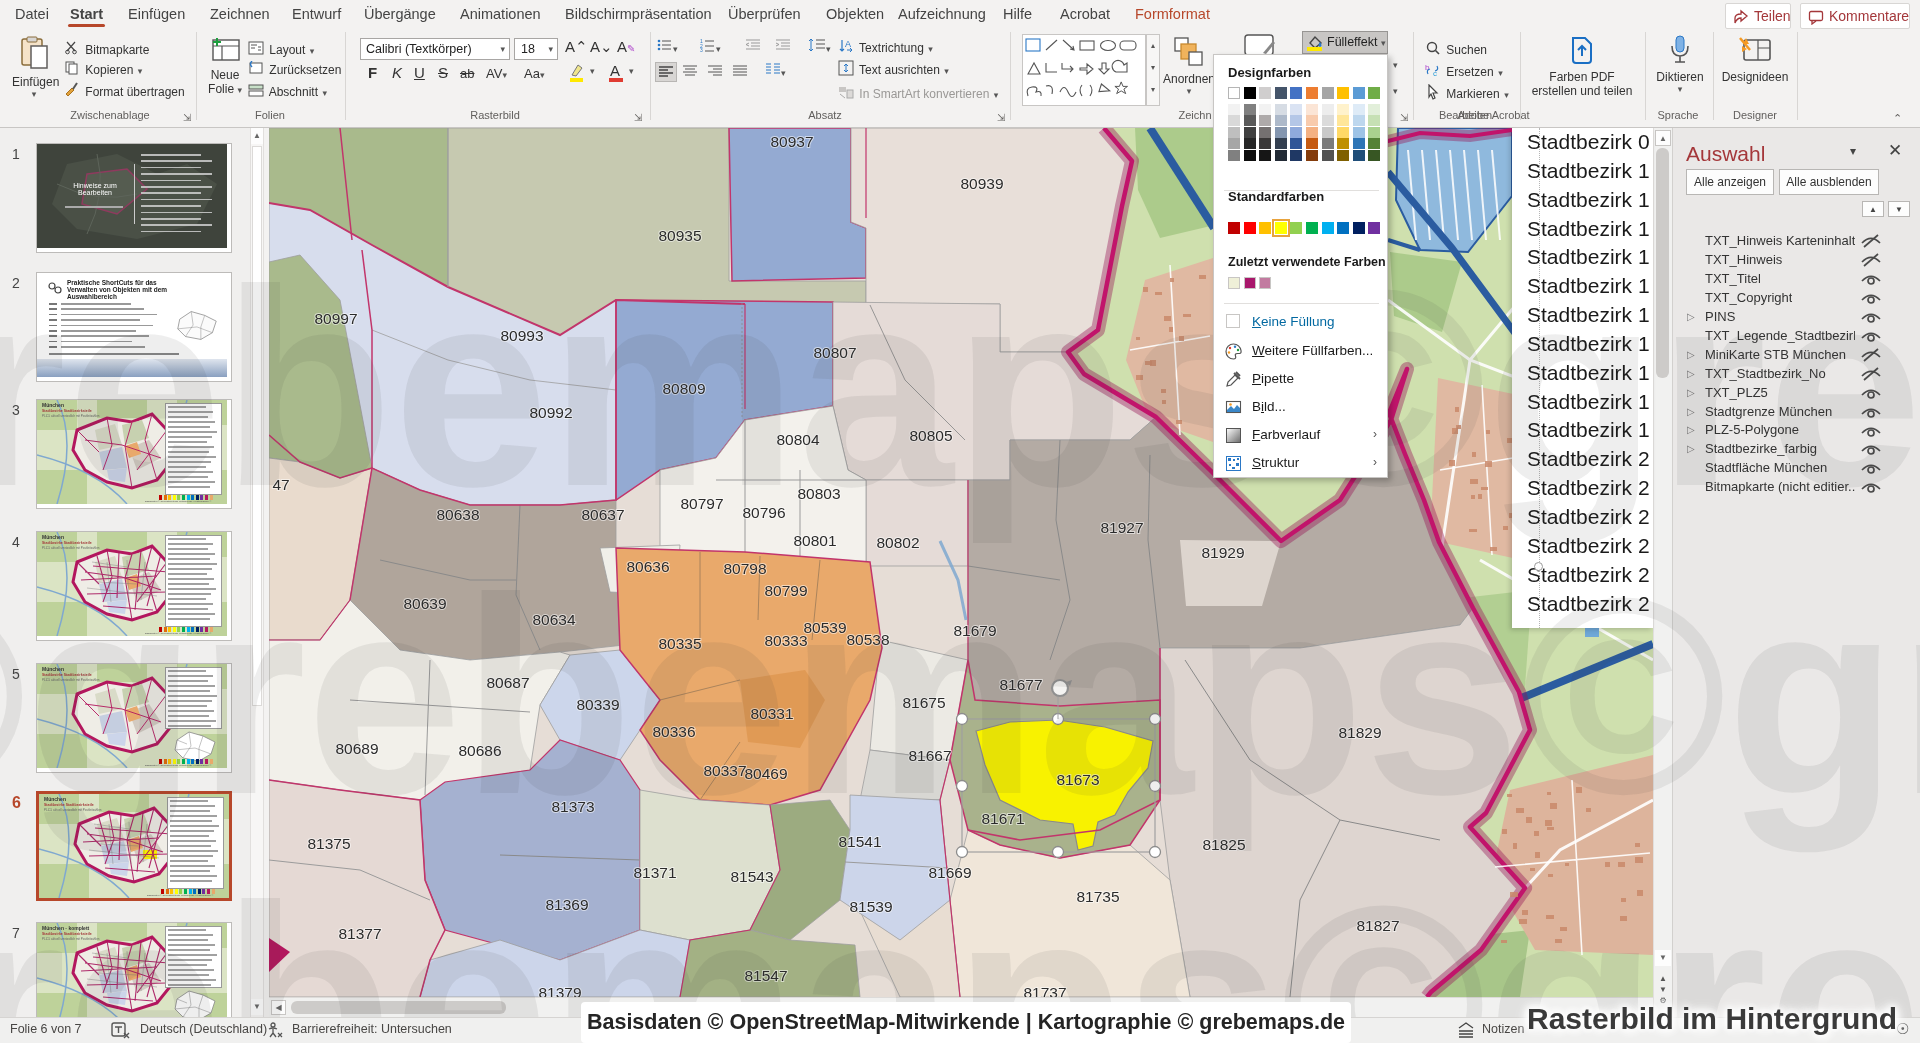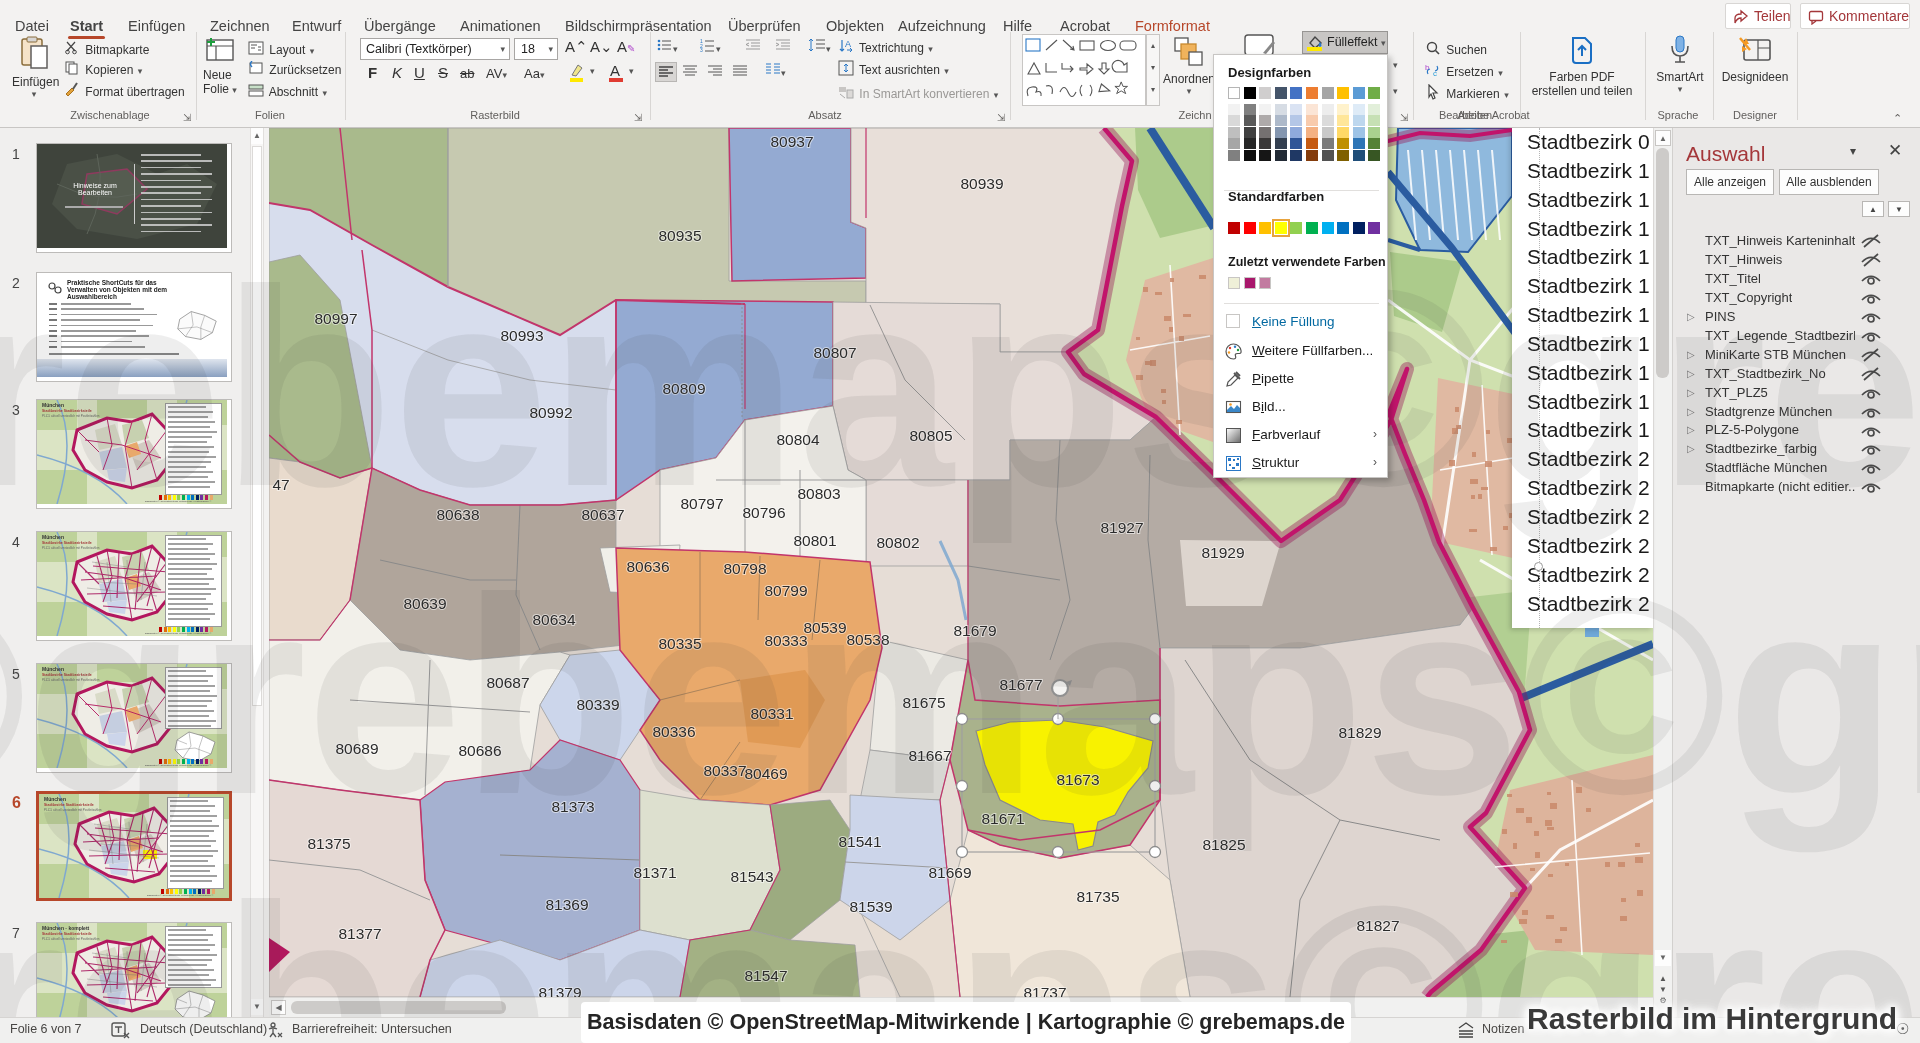--- a/index.html
+++ b/index.html
@@ -3,21 +3,21 @@
 <meta charset="utf-8">
 <title>PowerPoint</title>
 <style>
   * { margin:0; padding:0; box-sizing:border-box; }
   html,body { width:1920px; height:1043px; overflow:hidden; font-family:"Liberation Sans", sans-serif; background:#f3f2f1; }
   #app { position:relative; width:1920px; height:1043px; }
   .abs { position:absolute; }
 
   
   #ribbon { position:absolute; left:0; top:0; width:1920px; height:128px; background:#f3f2f1; z-index:30; border-bottom:1px solid #c8c6c4; }
-  #tabs { position:absolute; top:0; left:0; height:28px; width:1552px;margin-top:12px; }
+  #tabs { position:absolute; top:0; left:0; height:28px; width:1552px; }
   .tab { position:absolute; top:0; height:28px; line-height:28px; font-size:14.5px; color:#444; }
   .tab.sel { color:#444; font-weight:bold; }
   .tab.sel:after { content:""; position:absolute; left:-2px; right:-2px; bottom:1px; height:3px; background:#b7472a; border-radius:2px; }
   .tab.ctx { color:#b7472a; }
   .topbtn { position:absolute; top:3px; height:26px; background:#fff; border:1px solid #d8d6d4; border-radius:2px; font-size:14px; color:#a4373a; line-height:24px; padding:0 10px 0 28px; }
   .grp-label { position:absolute; top:109px; font-size:11px; color:#605e5c; text-align:center; }
   .vsep { position:absolute; top:32px; height:88px; width:1px; background:#d8d6d4; }
   .launcher { position:absolute; top:112px; width:12px; height:12px; font-size:10px; color:#605e5c; }
   .rbtext { font-size:12px; color:#333; }
   .chev { color:#555; font-size:9px; }
@@ -877,21 +877,21 @@
             <circle cx="10.5" cy="12" r="1.8" fill="none" stroke="#444"></circle>
           </svg></span><span style="font-size:12px;color:#333;vertical-align:middle"> Bitmapkarte</span></div>
 <div class="abs" style="left:64px;top:60px;height:18px;white-space:nowrap"><span style="display:inline-block;vertical-align:middle;width:18px"><svg width="15" height="15" viewBox="0 0 15 15">
             <rect x="2" y="2" width="8" height="10" fill="#fff" stroke="#555"></rect>
             <rect x="5" y="4" width="8" height="10" fill="#fff" stroke="#555"></rect>
           </svg></span><span style="font-size:12px;color:#333;vertical-align:middle"> Kopieren</span> <span class="chev">▾</span></div>
 <div class="abs" style="left:64px;top:82px;height:18px;white-space:nowrap"><span style="display:inline-block;vertical-align:middle;width:18px"><svg width="15" height="15" viewBox="0 0 15 15">
             <path d="M2,12 L8,6 L10,8 L4,14 Z" fill="#e2a23c" stroke="#a9731f"></path>
             <path d="M9,7 L13,1" stroke="#555" stroke-width="2"></path>
           </svg></span><span style="font-size:12px;color:#333;vertical-align:middle"> Format übertragen</span></div>
-<div class="abs" style="left:203px;top:36px;width:44px;height:72px;text-align:left">
+<div class="abs" style="left:203px;top:36px;width:44px;height:72px;text-align:center">
 <svg width="32" height="28" viewBox="0 0 32 28">
           <rect x="4" y="4" width="26" height="20" fill="#fff" stroke="#555" stroke-width="1.4"></rect>
           <path d="M4,10 L30,10 M13,10 L13,24" stroke="#555" stroke-width="1.2"></path>
           <path d="M8,2 L8,10 M4,6 L12,6" stroke="#1e9e3e" stroke-width="2"></path>
         </svg>
 <div class="rbtext">Neue</div><div class="rbtext">Folie <span class="chev">▾</span></div></div>
 <div class="abs" style="left:248px;top:40px;height:18px;white-space:nowrap"><span style="display:inline-block;vertical-align:middle;width:18px"><svg width="16" height="14" viewBox="0 0 16 14">
             <rect x="1" y="1" width="14" height="12" fill="#fff" stroke="#555"></rect>
             <path d="M3,4 L9,4 M3,7 L7,7 M10,6 L13,6 M10,9 L13,9" stroke="#555"></path>
           </svg></span><span style="font-size:12px;color:#333;vertical-align:middle"> Layout</span> <span class="chev">▾</span></div>
@@ -1040,21 +1040,21 @@
 <svg width="30" height="30" viewBox="0 0 30 30">
           <path d="M6,2 L18,2 L24,8 L24,24 Q24,27 21,27 L9,27 Q6,27 6,24 Z" fill="none" stroke="#1a6fc4" stroke-width="2"></path>
           <path d="M15,20 L15,10 M11,14 L15,10 L19,14" fill="none" stroke="#1a6fc4" stroke-width="2"></path>
         </svg>
 <div class="rbtext" style="margin-top:0">Farben PDF</div><div class="rbtext">erstellen und teilen</div></div>
 <div class="abs" style="left:1652px;top:34px;width:56px;height:72px;text-align:center">
 <svg width="22" height="32" viewBox="0 0 22 32">
           <rect x="7" y="2" width="8" height="16" rx="4" fill="#7fb2e5" stroke="#2b78c6"></rect>
           <path d="M3,12 Q3,22 11,22 Q19,22 19,12 M11,22 L11,28 M6,28 L16,28" fill="none" stroke="#555" stroke-width="1.6"></path>
         </svg>
-<div class="rbtext">SmartArt</div><div class="chev">▾</div></div>
+<div class="rbtext">Diktieren</div><div class="chev">▾</div></div>
 <div class="abs" style="left:1718px;top:36px;width:74px;height:70px;text-align:center">
 <svg width="34" height="30" viewBox="0 0 34 30">
           <rect x="6" y="4" width="26" height="20" rx="2" fill="none" stroke="#555" stroke-width="1.6"></rect>
           <path d="M20,4 L20,24 M20,12 L32,12" stroke="#555" stroke-width="1.2"></path>
           <path d="M8,2 L11,8 L5,8 Z M4,10 L9,13 L4,16 Z" fill="#f59a23"></path>
           <path d="M2,2 L12,14" stroke="#f59a23" stroke-width="2.5"></path>
         </svg>
 <div class="rbtext">Designideen</div></div>
     </div>
   <div id="dropdown">

